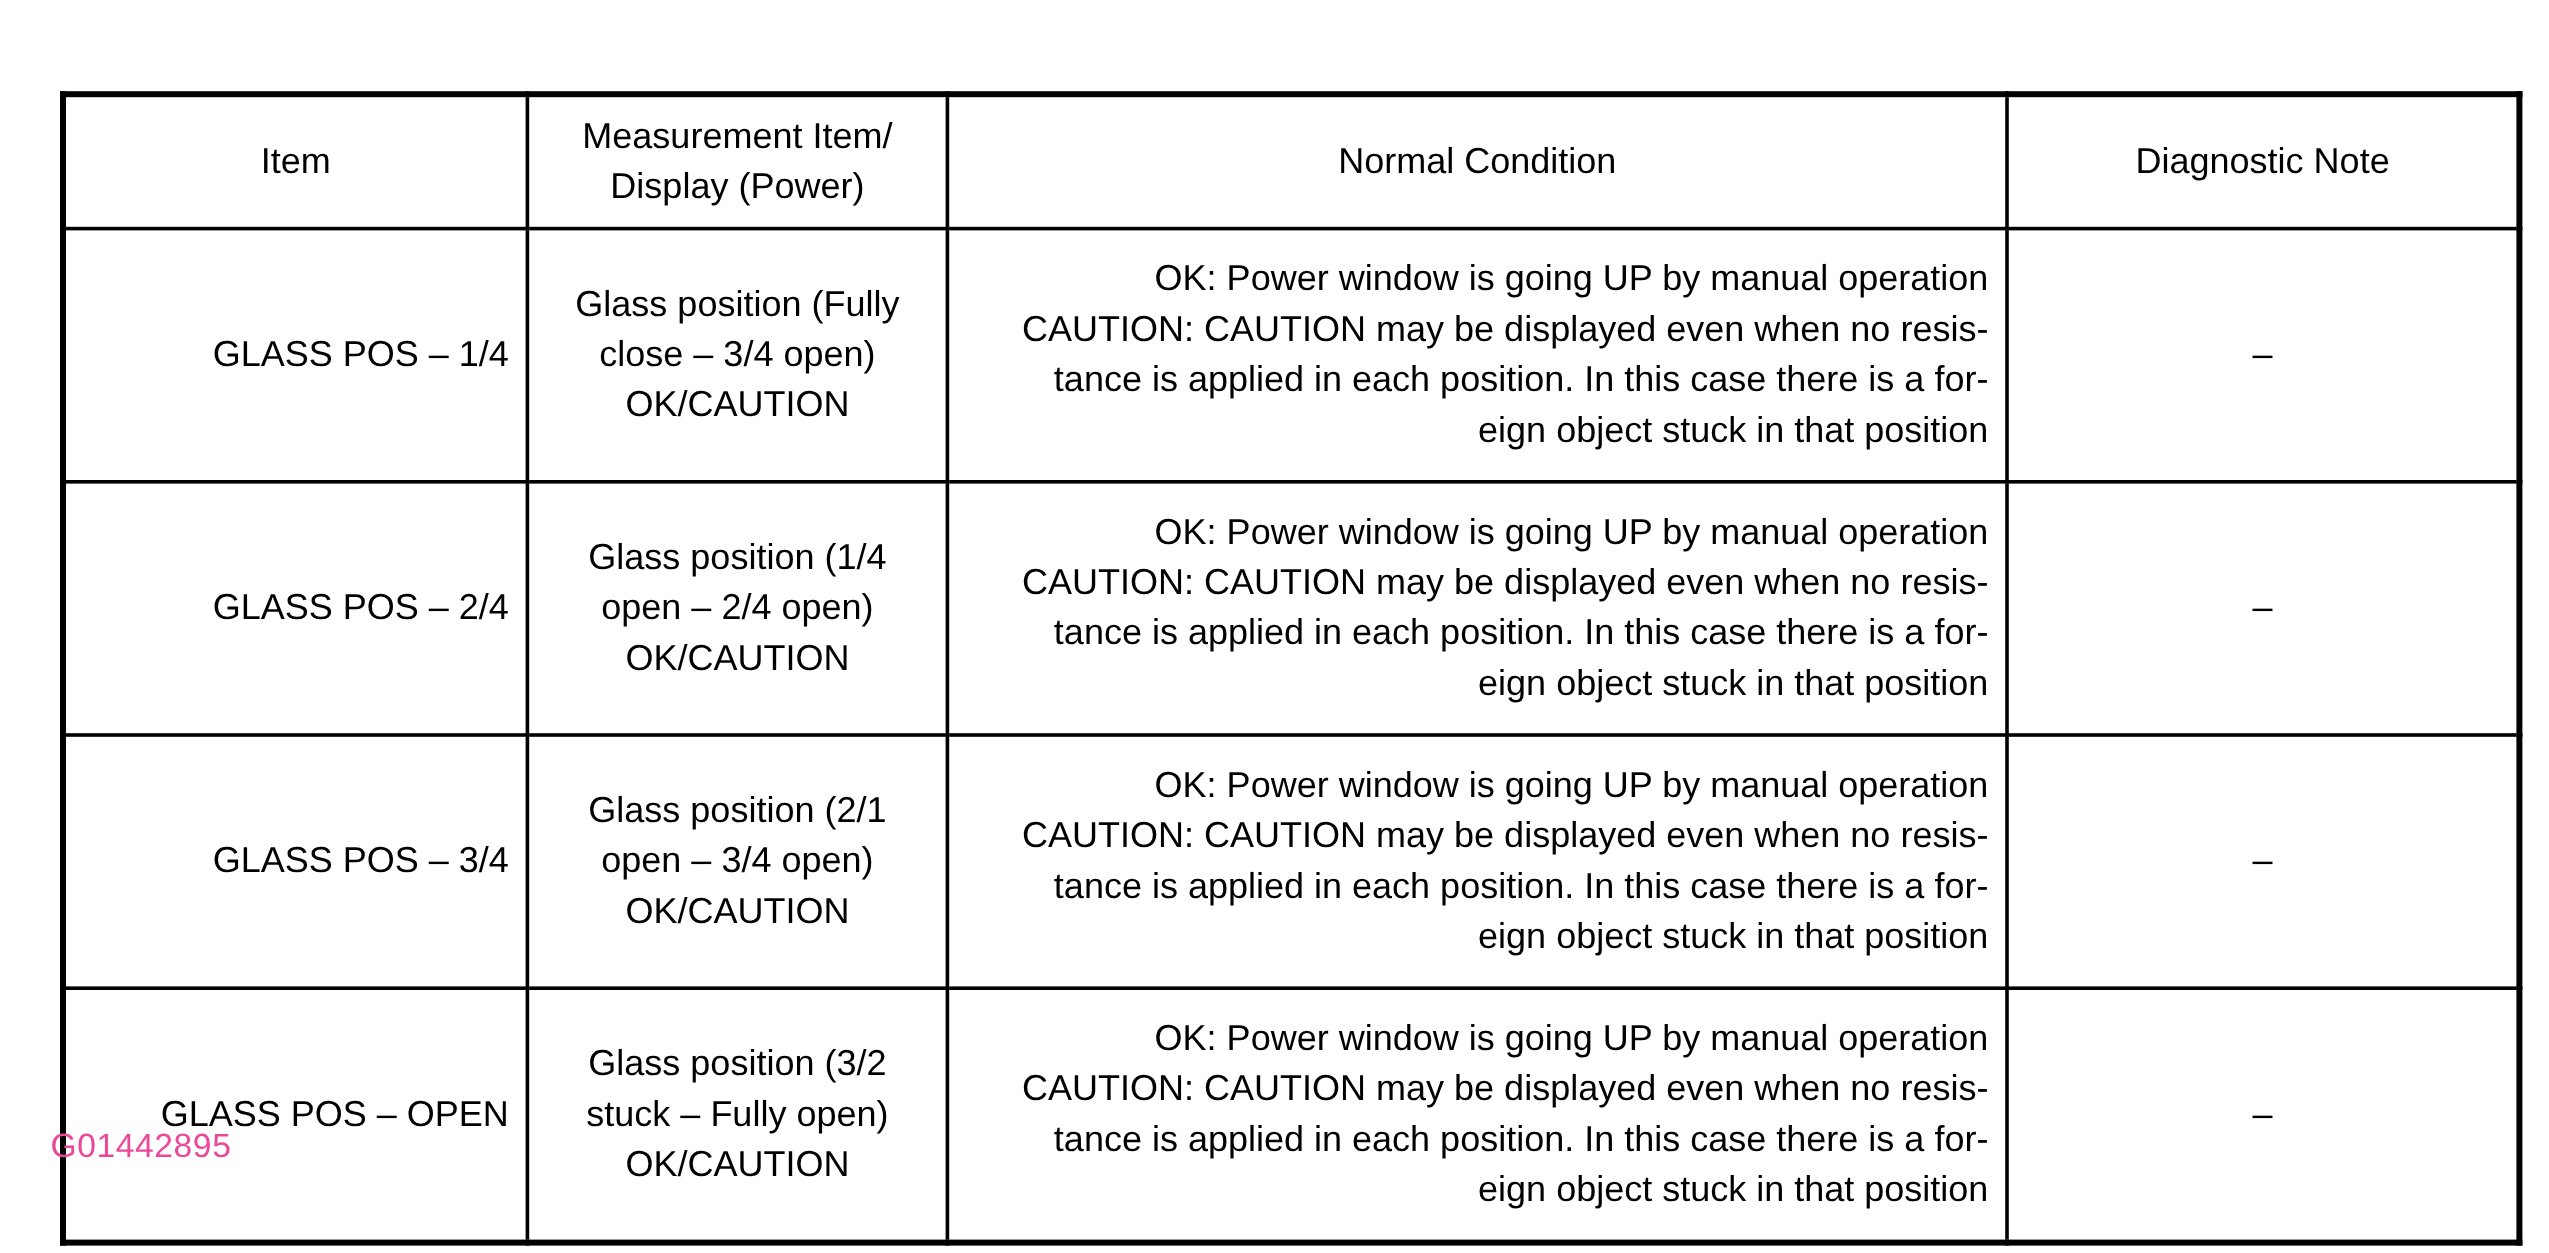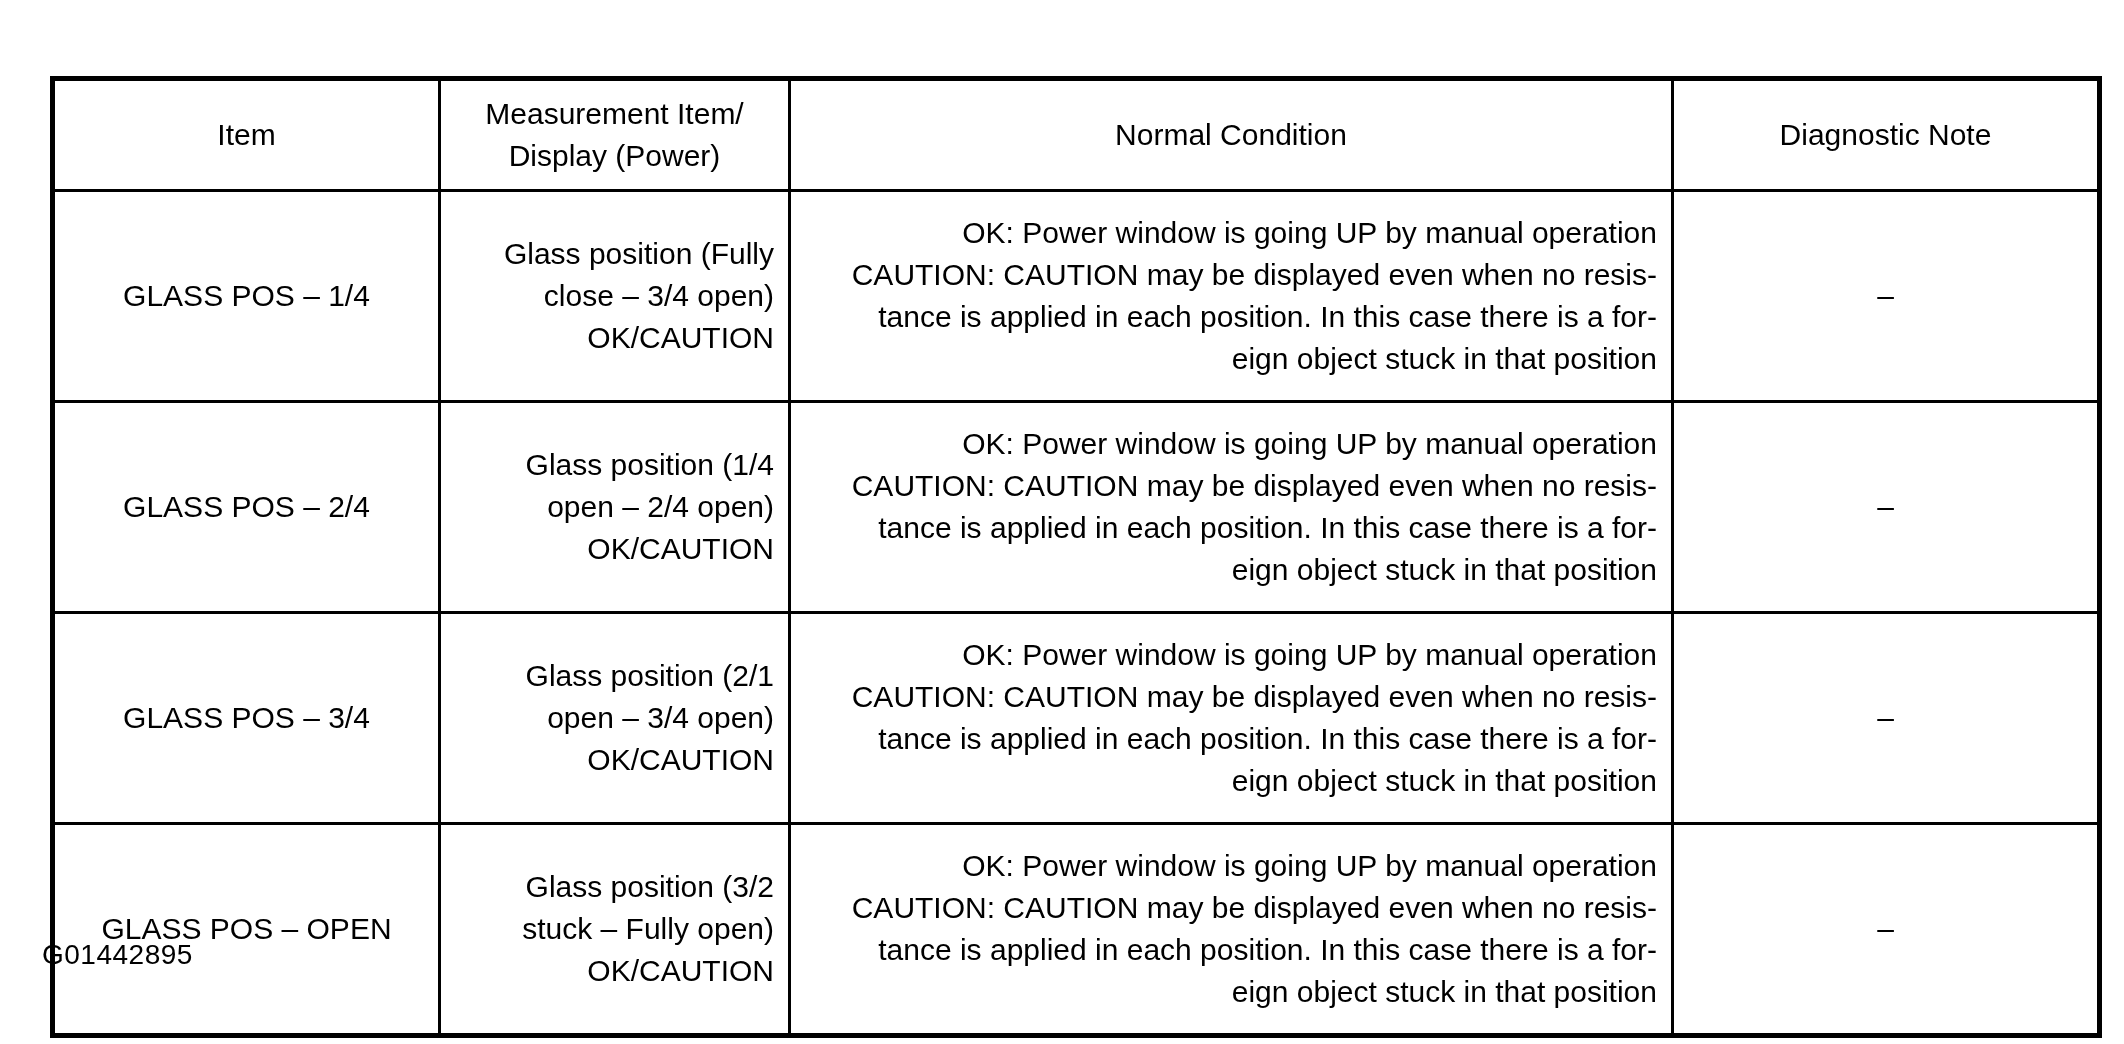--- a/index.html
+++ b/index.html
@@ -63,26 +63,26 @@
 
   table.spec-table td {
     font-size: 30px;
     line-height: 42px;
     vertical-align: middle;
     padding: 10px 14px;
     height: 188px;
   }
 
   td.cell-item {
+    text-align: right;
+    padding-left: 14px;
+  }
+
+  td.cell-meas {
     text-align: center;
-    padding-left: 14px;
-  }
-
-  td.cell-meas {
-    text-align: right;
     padding-left: 16px;
     padding-right: 8px;
   }
 
   td.cell-normal {
     text-align: right;
     padding-left: 14px;
     padding-right: 10px;
     line-height: 43px;
   }
@@ -97,21 +97,21 @@
   .dash { font-size: 30px; }
 
   
   .figure-id {
     position: absolute;
     left: 30px;
     top: 938px;
     font-size: 28px;
     line-height: 34px;
     letter-spacing: 0.5px;
-    color: #000000;
+    color: #ec4899;
   }
 </style>
 </head>
 <body>
 
 <div id="page">
 
   <table class="spec-table">
     <colgroup>
       <col class="c-item">

